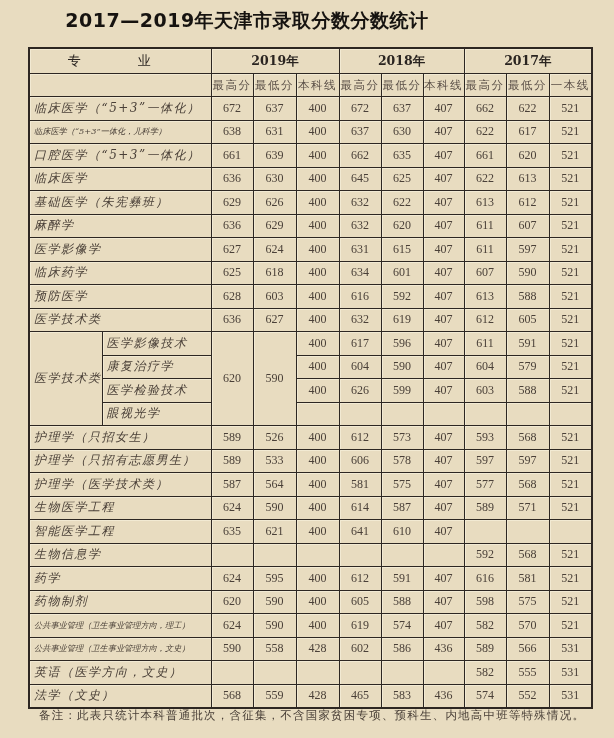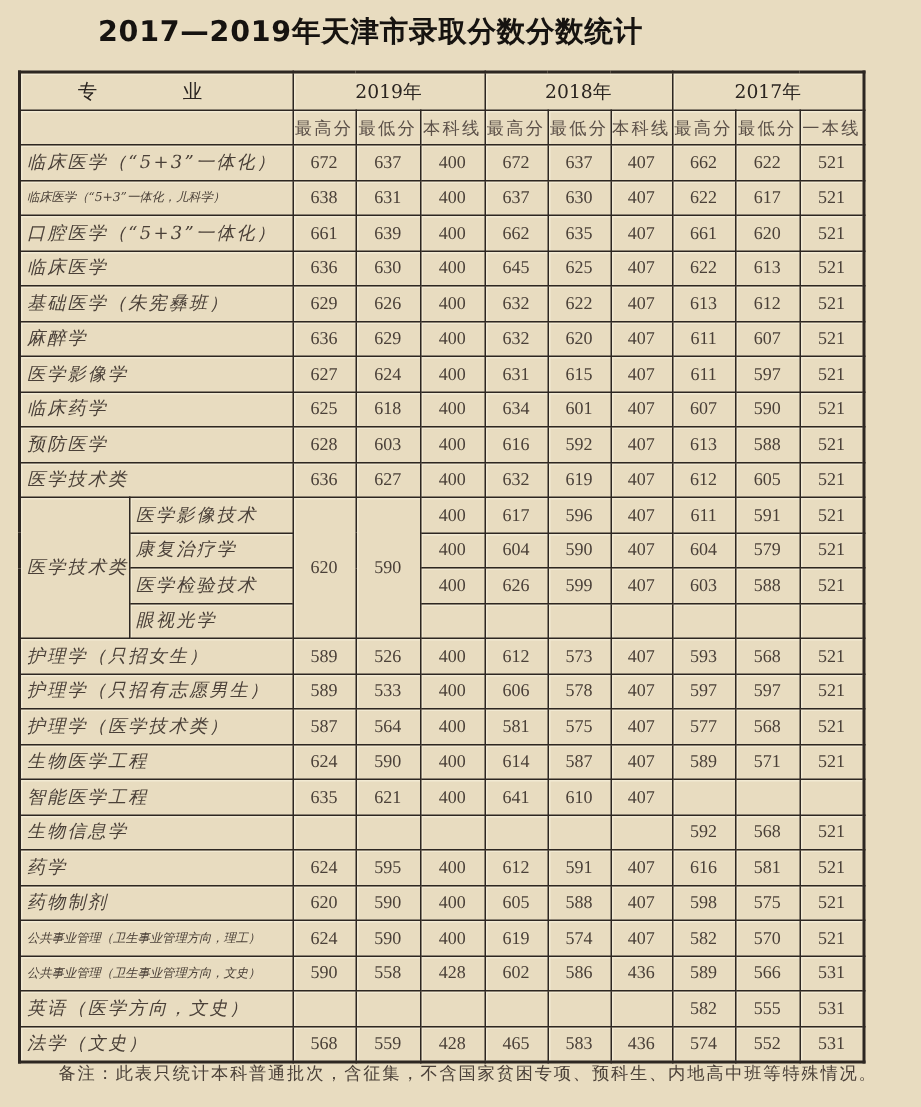--- a/index.html
+++ b/index.html
@@ -12,39 +12,39 @@
     overflow: hidden;
   }
   .title {
     position: absolute; left: 0; top: 8px; width: 494px;
     text-align: center;
     font-family: "DejaVu Sans", "Liberation Sans", sans-serif;
     font-weight: bold; font-size: 19px; color: #161310;
     letter-spacing: 0.5px;
   }
   table.scores {
-    position: absolute; left: 12px; top: 47px;
+    position: absolute; left: 28px; top: 47px;
     border-collapse: collapse;
     table-layout: fixed;
     width: 563px;
     border: 2px solid #2d2722;
   }
   table.scores td, table.scores th {
     border: 1px solid #2d2722;
     padding: 0;
     text-align: center;
     font-weight: normal;
     font-size: 12px;
     color: #4a4038;
     white-space: nowrap;
     overflow: hidden;
     height: 22.5px;
     box-shadow: inset 1px 1px 0 rgba(255,250,235,0.45);
   }
-  table.scores tr.h1 th { height: 24px; font-size: 12.5px; font-weight: normal; color: #2a2420; }
+  table.scores tr.h1 th { height: 24px; font-size: 12.5px; font-weight: bold; color: #2a2420; }
   table.scores tr.h2 th { height: 22px; font-size: 11.5px; color: #5b5048; letter-spacing: 1.5px; }
   .major-h { letter-spacing: 22px; font-size: 13px !important; font-weight: normal !important; }
   td.name { text-align: left !important; padding-left: 4px !important; font-size: 12px; color: #3c332d; letter-spacing: 1.5px; font-style: italic; }
   td.name.tiny { font-size: 8.2px; letter-spacing: 0px; margin-top: 38px; }
   td.num { font-family: "Liberation Serif", "DejaVu Serif", serif; font-size: 12.5px; color: #3e342e; }
   .note {
     position: absolute; left: 39px; top: 708px;
     font-size: 11.5px; color: #4a4038; letter-spacing: 1.2px;
     font-family: "DejaVu Serif", serif;
   }

